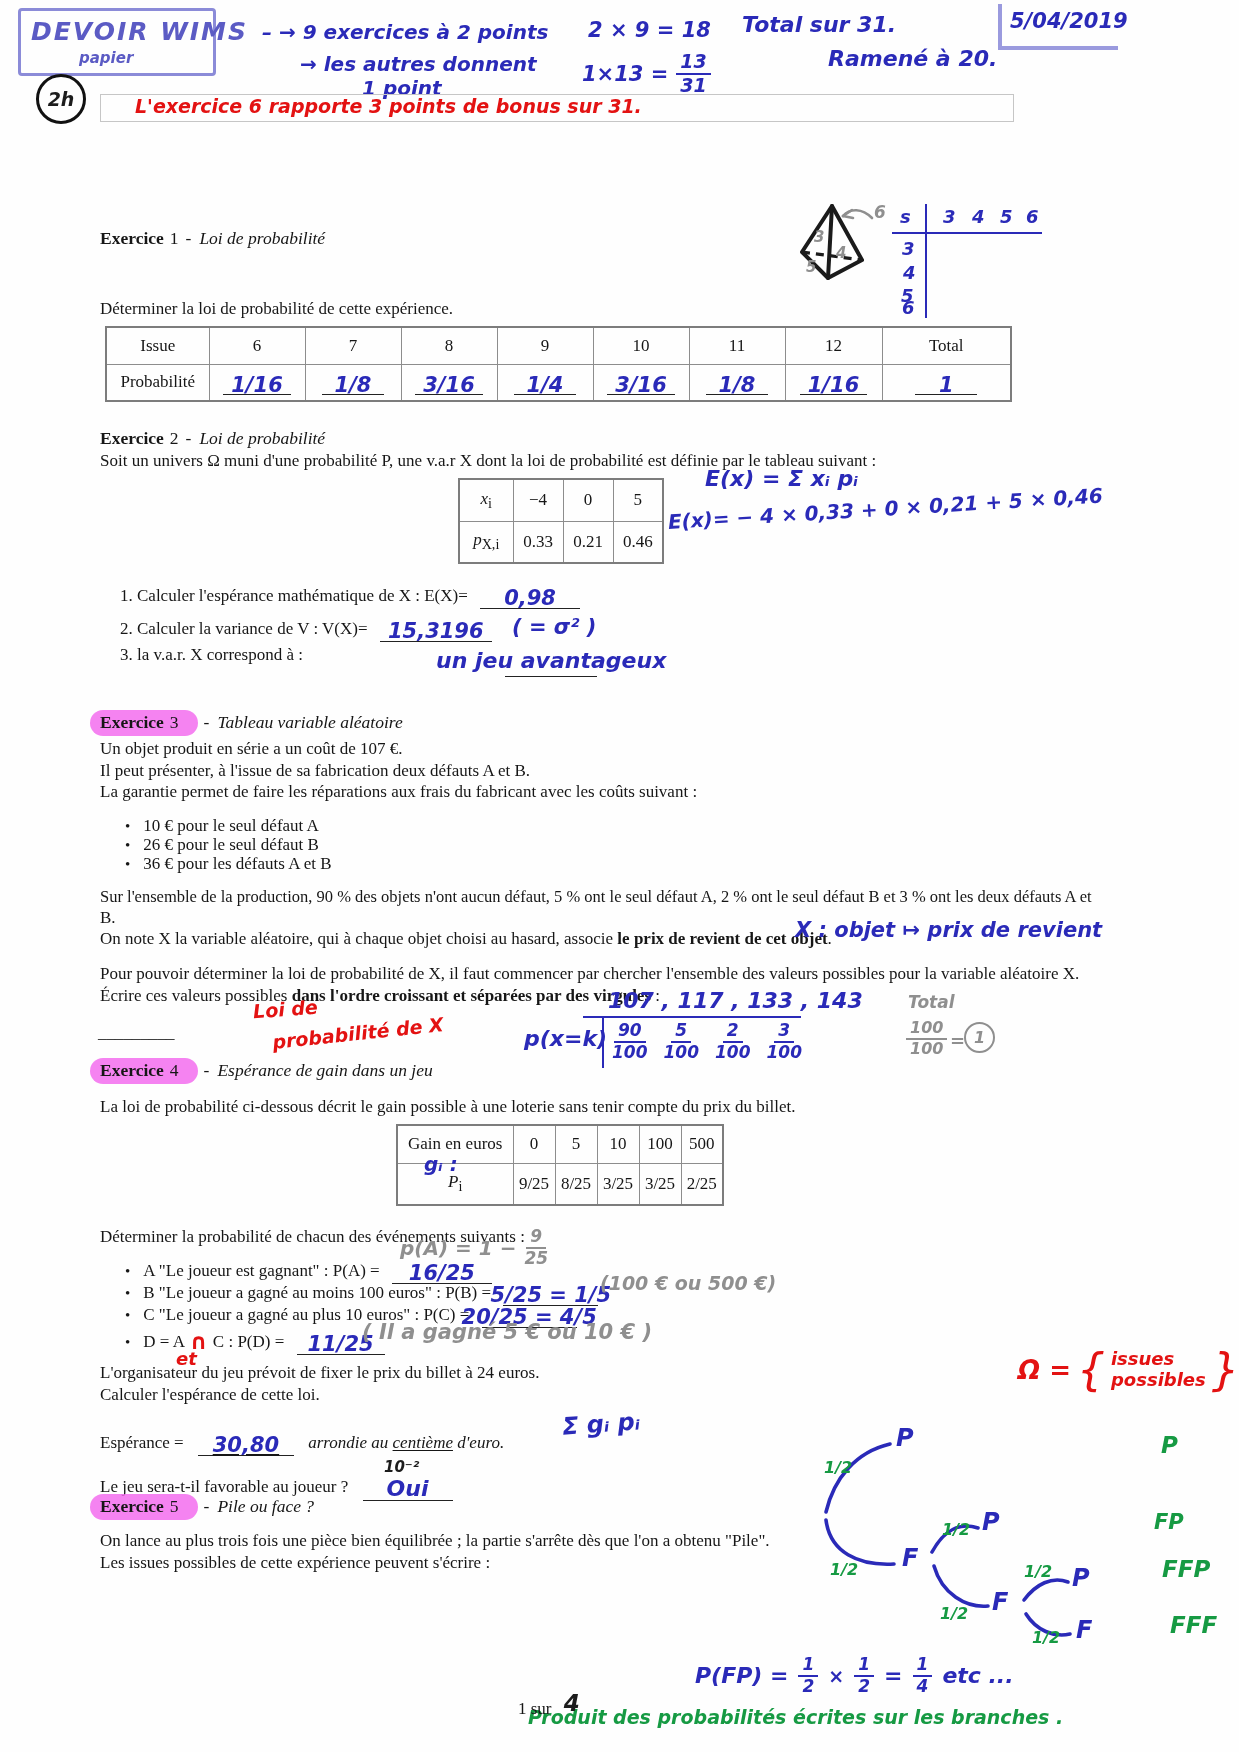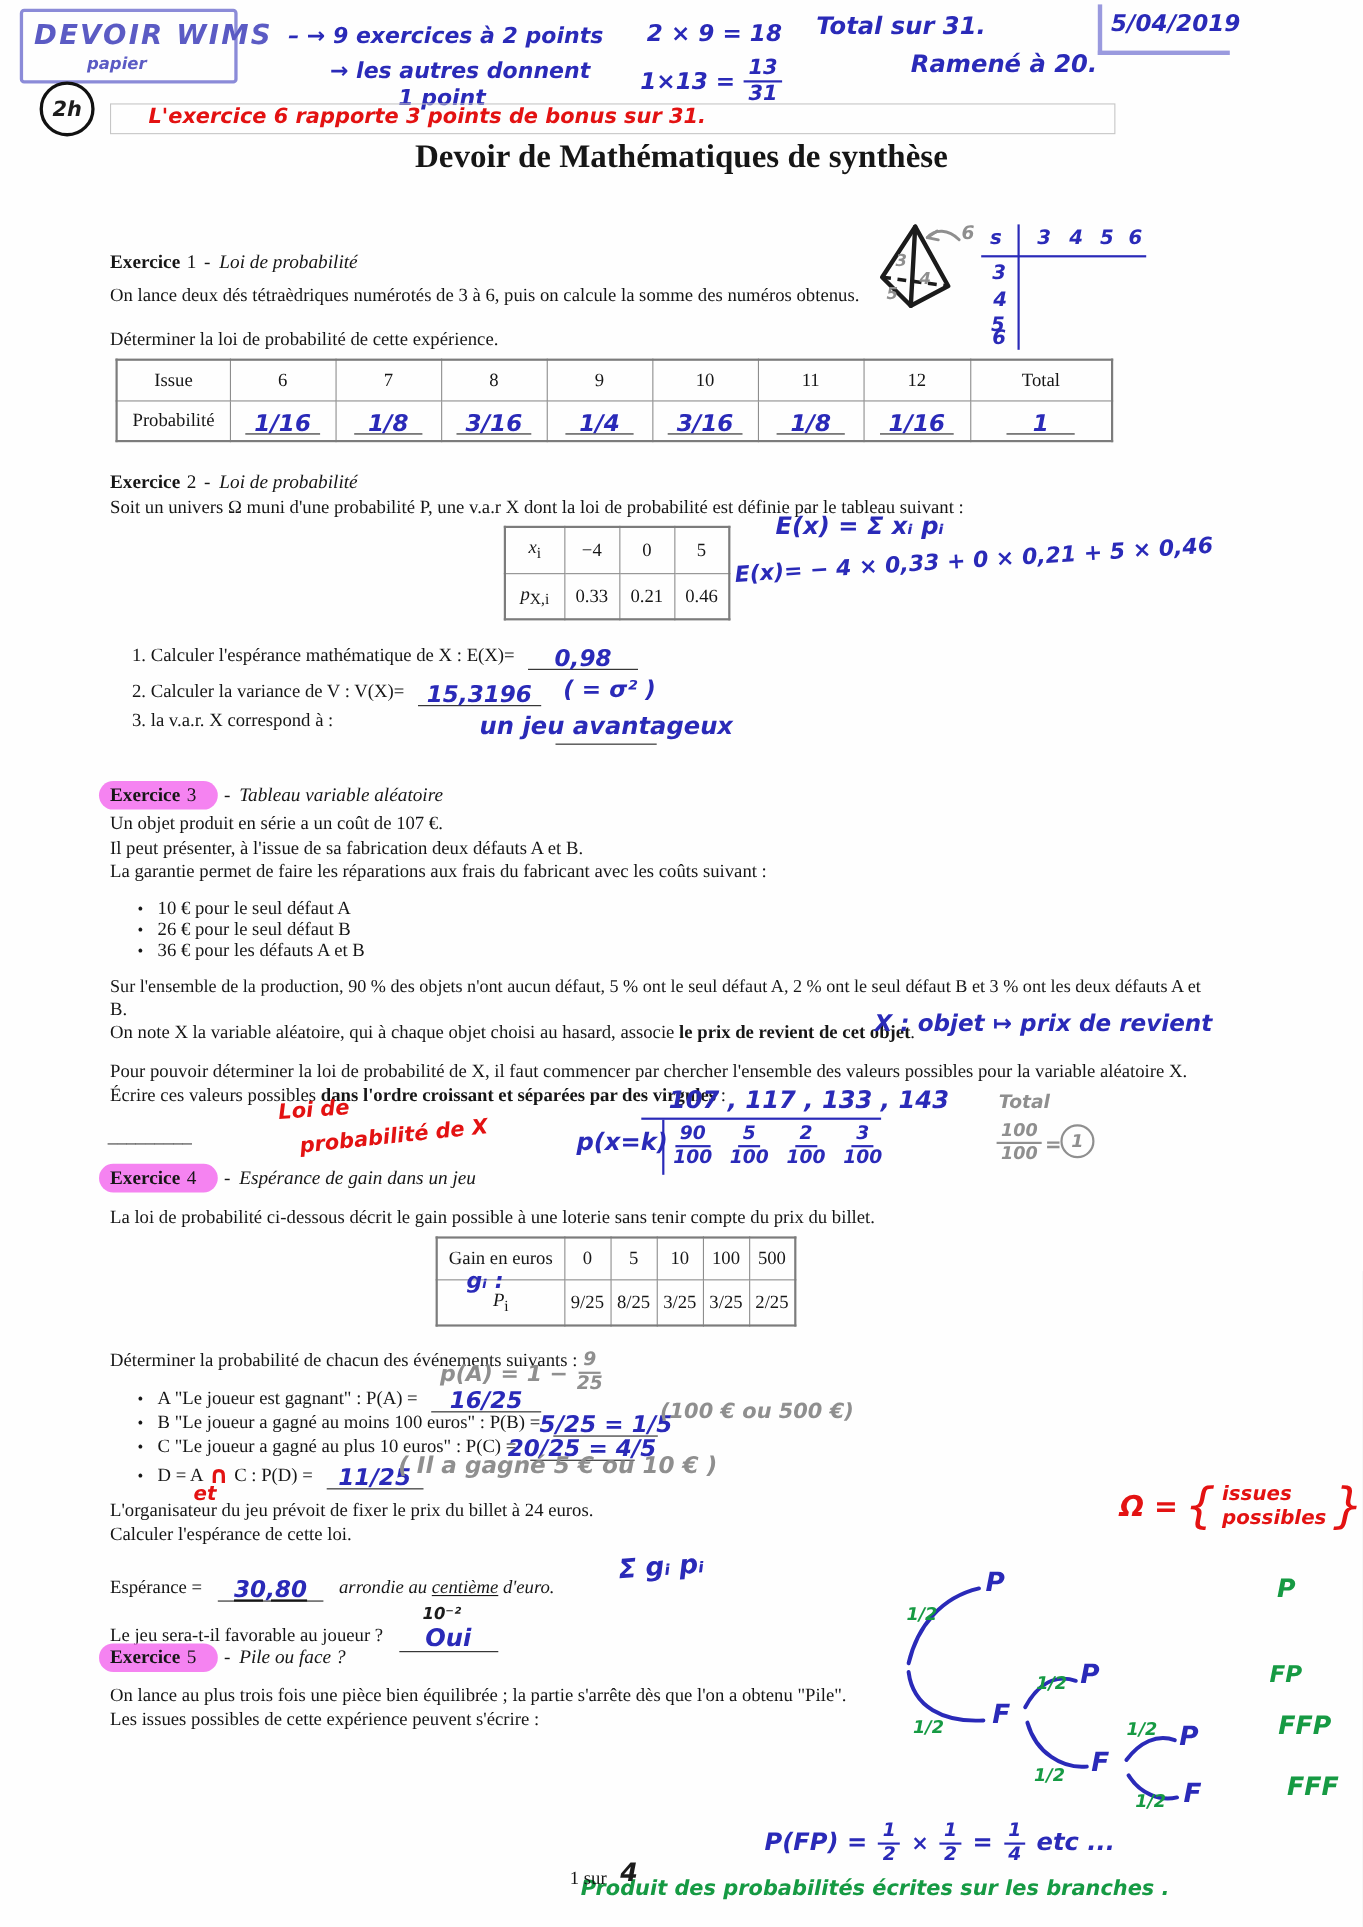--- a/index.html
+++ b/index.html
@@ -62,26 +62,24 @@
   <span class="abs hw hwb" style="left:828px;top:46px;font-size:22px;">Ramené à 20.</span>
 
   <div class="abs" style="left:998px;top:4px;width:116px;height:42px;border-left:4px solid #9a9ade;border-bottom:4px solid #9a9ade;">
     <span class="abs hw hwb" style="left:8px;top:5px;font-size:21px;">5/04/2019</span>
   </div>
 
   <div class="abs" style="left:100px;top:94px;width:912px;height:26px;border:1.5px solid #c6c6c6;">
     <span class="abs hw hwr" style="left:34px;top:0px;font-size:19px;">L'exercice 6   rapporte   3 points de bonus   sur 31.</span>
   </div>
 
-  <div class="abs" style="left:0;top:126px;width:1239px;text-align:center;font-size:30px;font-weight:bold;">Devoir de Mathématiques de synthèse</div>
 
   <div class="abs exhead" style="left:100px;top:228px;">
     <b>Exercice</b><span class="exnum">1</span><span class="exsep">-</span><i>Loi de probabilité</i>
   </div>
-  <div class="abs t" style="left:100px;top:258px;">On lance deux dés tétraèdriques numérotés de 3 à 6, puis on calcule la somme des numéros obtenus.</div>
   <div class="abs t" style="left:100px;top:298px;">Déterminer la loi de probabilité de cette expérience.</div>
 
   <svg class="abs" style="left:798px;top:202px;" width="74" height="82" viewBox="0 0 74 82">
     <g fill="none" stroke="#1b1b1b" stroke-width="4" stroke-linejoin="round" stroke-linecap="round">
       <path d="M34 4 L4 50 L30 76 L64 58 Z"></path>
       <path d="M34 4 L30 76"></path>
     </g>
     <path d="M4 50 L64 58" fill="none" stroke="#1b1b1b" stroke-width="3.2" stroke-dasharray="8 6"></path>
   </svg>
   <span class="abs hw hwgr" style="left:814px;top:228px;font-size:15px;">3</span>

